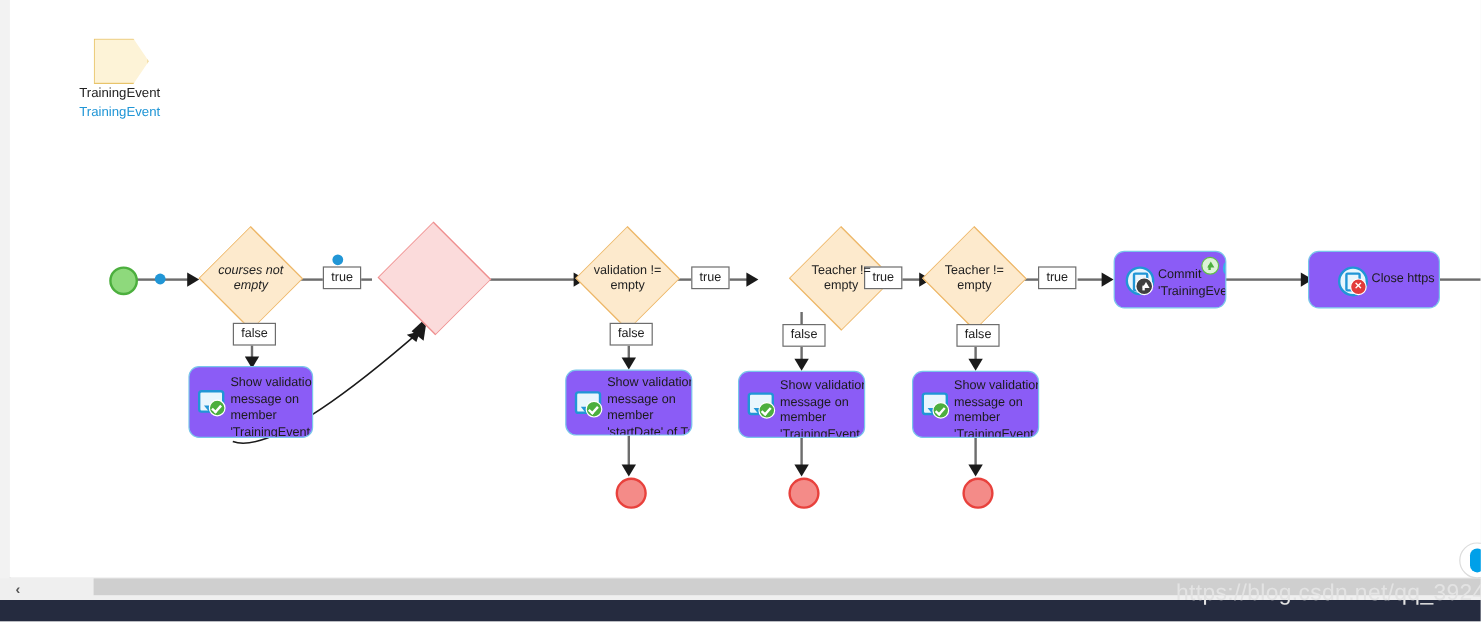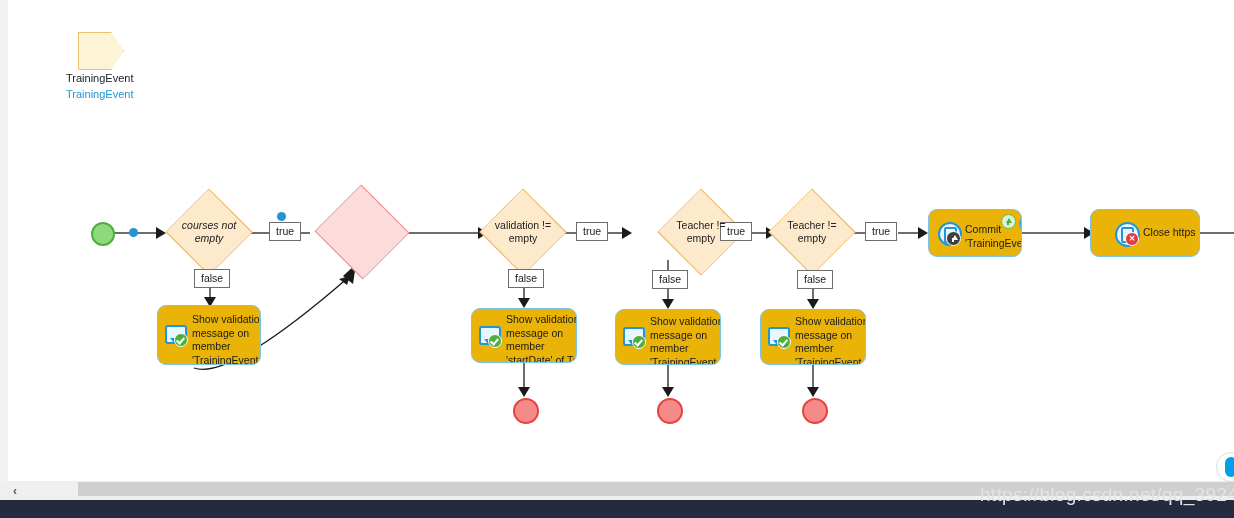--- a/index.html
+++ b/index.html
@@ -101,21 +101,21 @@
   .flag{
     position:absolute;box-sizing:border-box;
     border:1px solid #6d6d6d;background:#ffffff;
     font-size:10.5px;color:#222;
     padding:2px 6px;line-height:13px;
   }
 
   
   .abox{
     position:absolute;box-sizing:border-box;
-    background:#eab308;border:1px solid #79c6ea;border-radius:9px;
+    background:#8b5cf6;border:1px solid #79c6ea;border-radius:9px;
     font-size:10.5px;color:#1b1b1b;line-height:13.5px;
     overflow:hidden;
   }
   .abox .abody{position:absolute;left:34px;top:7px;right:3px;}
   .abox .abody div{white-space:nowrap;}
 
   
   .ico{position:absolute;left:7px;top:50%;transform:translateY(-50%);width:22px;height:22px;}
   .ico-validate{
     position:absolute;left:0;top:1px;width:18px;height:15px;border-radius:3px;

